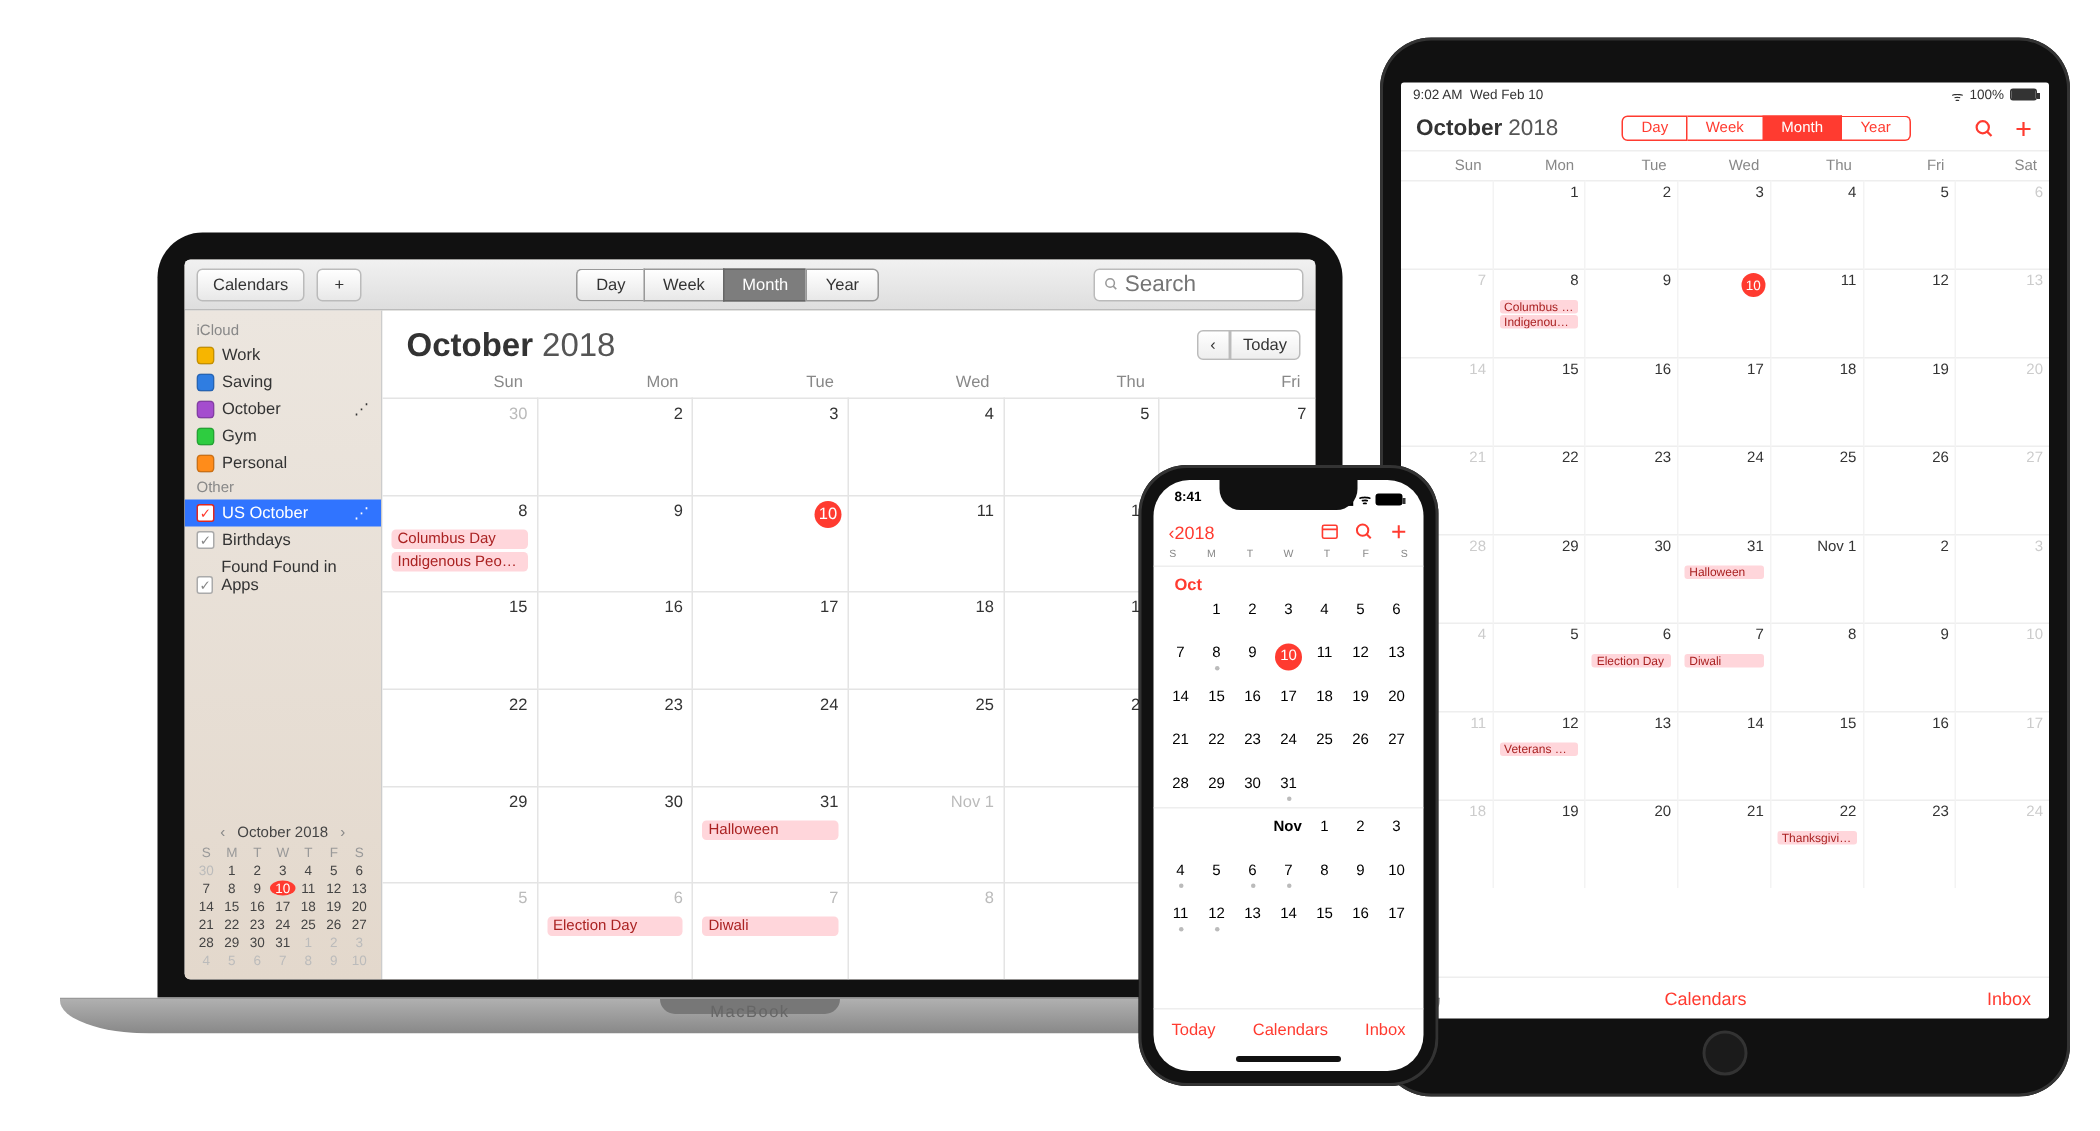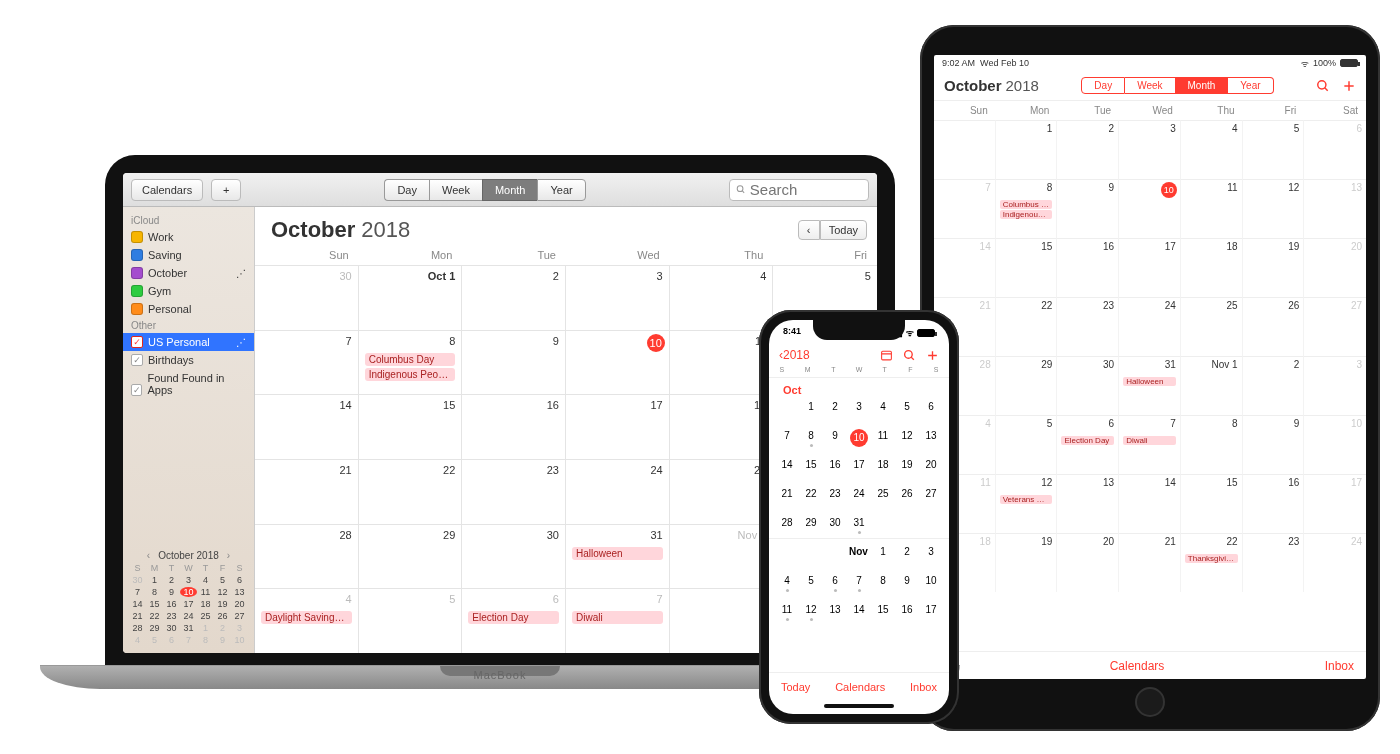--- a/index.html
+++ b/index.html
@@ -94,21 +94,21 @@
   .ipad-cell .sat .num, .ipad-cell:nth-child(7n) .num.dim, .ipad-cell:nth-child(7n+1) .num{ }
   .iev{ margin-top:18px; font-size:8px; background:#ffd6db; color:#a22; border-radius:2px; padding:0 3px; white-space:nowrap; overflow:hidden; text-overflow:ellipsis;}
   .iev + .iev{ margin-top:1px;}
   .ipad-footer{ height:28px; border-top:1px solid #eee; display:flex; align-items:center; justify-content:space-between; padding:0 12px; color:#ff3b30; font-size:12px;}
 
   
   .iphone{ position:absolute; left:759px; top:310px; width:200px; height:414px; background:#111; border-radius:32px; padding:10px; box-shadow: inset 0 0 0 2px #333;}
   .iphone-screen{ width:100%; height:100%; background:#fff; border-radius:24px; overflow:hidden; display:flex; flex-direction:column; font-size:10px; position:relative;}
   .notch{ position:absolute; top:0; left:50%; transform:translateX(-50%); width:92px; height:20px; background:#111; border-radius:0 0 14px 14px; z-index:5;}
   .iphone-status{ height:28px; display:flex; align-items:flex-start; justify-content:space-between; padding:6px 14px 0; font-size:9px; font-weight:600; }
-  .iphone-top{ padding:0 10px 4px 10px; display:flex; align-items:center;}
+  .iphone-top{ padding:0 10px 4px 10px; display:flex; }
   .iphone-top .back{ color:#ff3b30; font-size:12px;}
   .iphone-top .icons{ margin-left:auto; display:flex; gap:10px; color:#ff3b30; font-size:13px;}
   .iphone-dow{ display:grid; grid-template-columns:repeat(7,1fr); text-align:center; font-size:7px; color:#888; padding-bottom:2px;}
   .iphone-month-label{ font-size:11px; font-weight:700; color:#ff3b30; padding:4px 0 0 14px;}
   .iphone-grid{ display:grid; grid-template-columns:repeat(7,1fr); text-align:center; row-gap:9px; padding:4px 6px 0; font-size:10px;}
   .iphone-grid .d{ position:relative; height:20px; line-height:14px;}
   .iphone-grid .d .n{ display:inline-block;}
   .iphone-grid .d.today .n{ background:#ff3b30; color:#fff; border-radius:50%; width:18px; height:18px; line-height:18px;}
   .iphone-grid .d .dot{ display:block; width:3px; height:3px; background:#bbb; border-radius:50%; margin:1px auto 0;}
   .iphone .hr{ border-top:1px solid #eee; margin:2px 0;}
@@ -404,21 +404,21 @@
               </div>
               <div class="side-item">
                 <span class="swatch" style="background:#ff8c1a"></span>
                 <span>Personal</span>
               </div>
             </div>
           <div class="side-section">Other</div>
           <div id="mac-other">
               <div class="side-item sel">
                 <span class="chk red">✓</span>
-                <span>US Personal</span>
+                <span>US October</span>
                 <span class="rss">⋰</span>
               </div>
               <div class="side-item">
                 <span class="chk ">✓</span>
                 <span>Birthdays</span>
               </div>
               <div class="side-item">
                 <span class="chk ">✓</span>
                 <span>Found Found in Apps</span>
               </div>
@@ -503,23 +503,20 @@
               <div>Tue</div>
               <div>Wed</div>
               <div>Thu</div>
               <div>Fri</div>
             </div>
           <div class="mac-grid" id="mac-grid">
               <div class="mac-cell">
                 <span class="num dim">30</span>
               </div>
               <div class="mac-cell">
-                <span class="num lbl">Oct 1</span>
-              </div>
-              <div class="mac-cell">
                 <span class="num">2</span>
               </div>
               <div class="mac-cell">
                 <span class="num">3</span>
               </div>
               <div class="mac-cell">
                 <span class="num">4</span>
               </div>
               <div class="mac-cell">
                 <span class="num">5</span>

